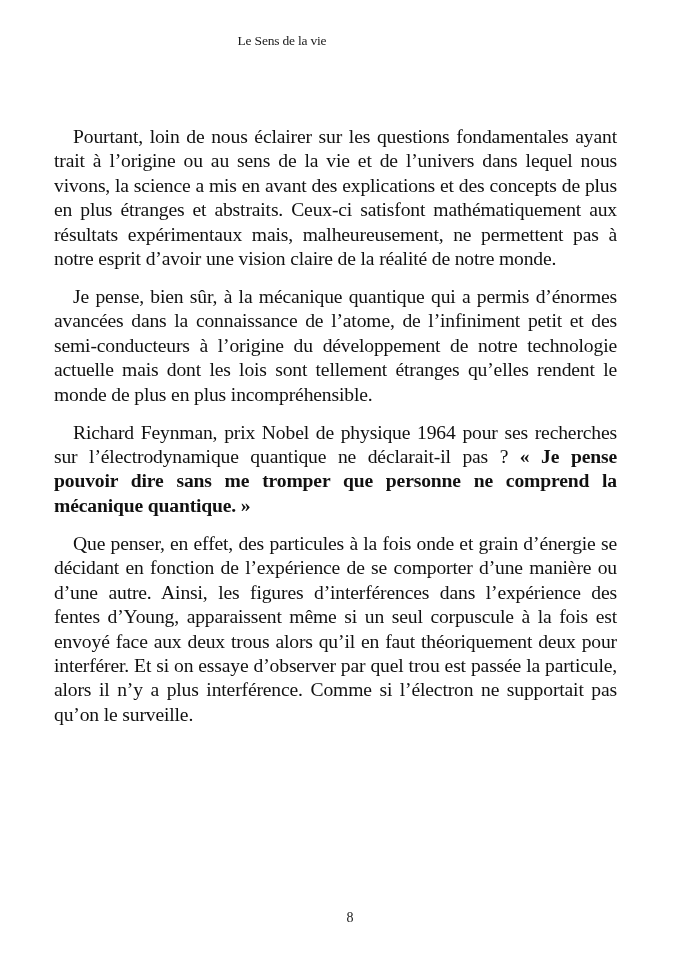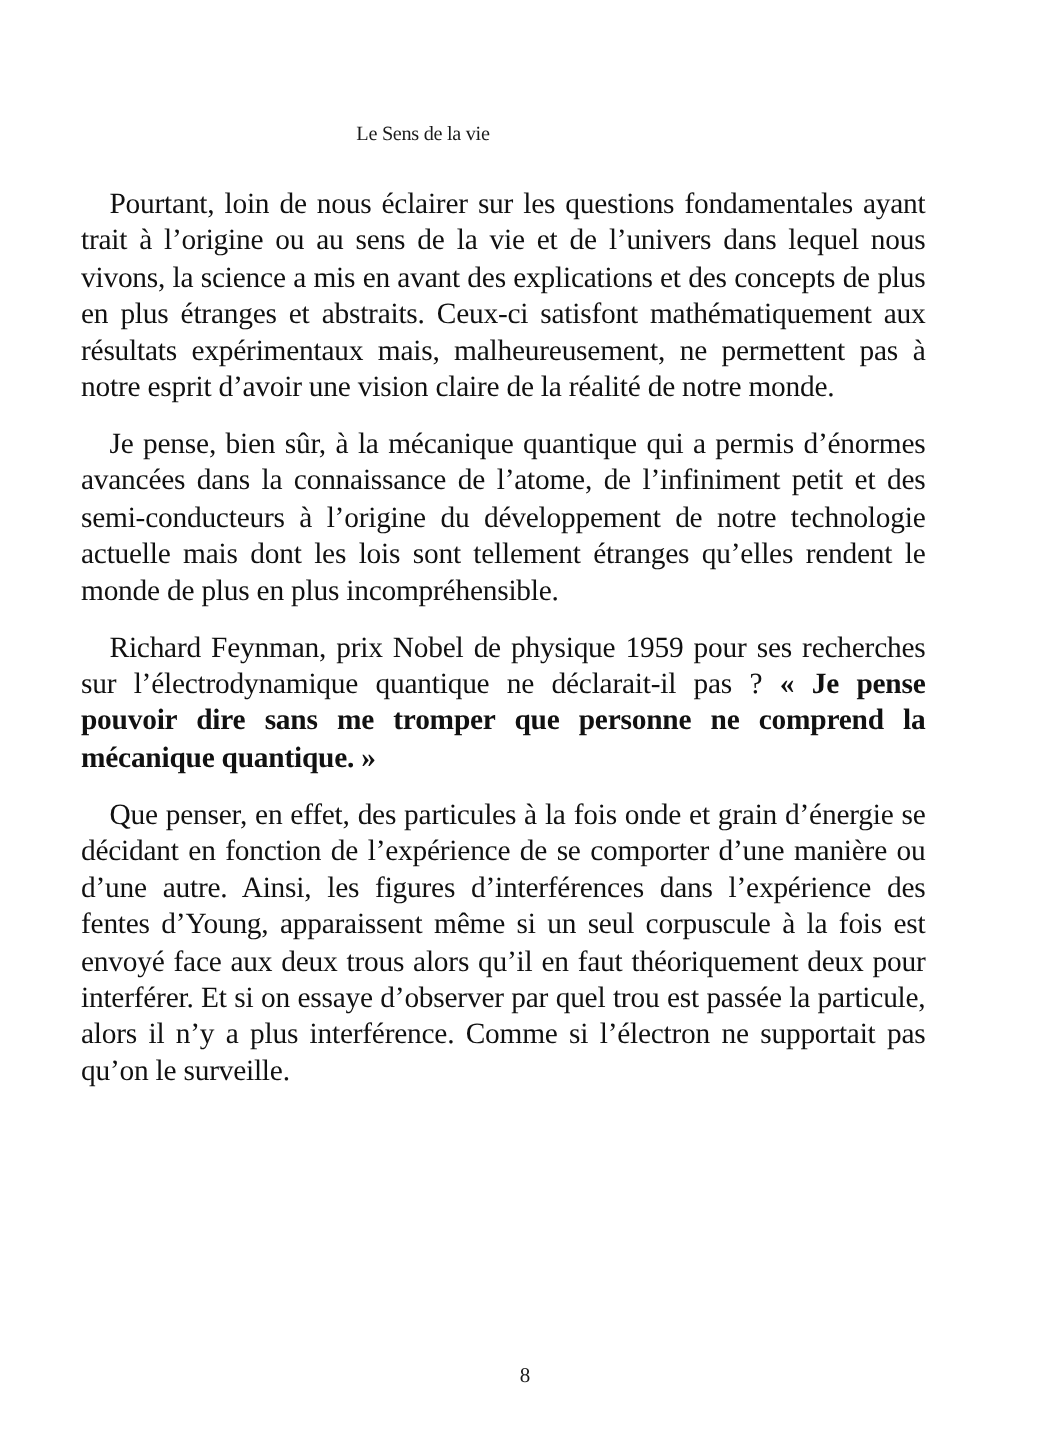--- a/index.html
+++ b/index.html
@@ -4,21 +4,21 @@
 <style>
   html, body { margin: 0; padding: 0; background: #ffffff; }
   body { width: 700px; height: 969px; position: relative; overflow: hidden; }
   .page {
     position: absolute; left: 0; top: 0; width: 700px; height: 969px;
     background: #ffffff; color: #111111;
     font-family: "Liberation Serif", "DejaVu Serif", serif;
   }
   .running-header {
     position: absolute; top: 33px; left: 0; width: 564px;
-    text-align: center; font-size: 13.5px; letter-spacing: -0.2px; color: #1a1a1a; margin-top: 48px;
+    text-align: center; font-size: 13.5px; letter-spacing: -0.2px; color: #1a1a1a;
   }
   .body-text {
     position: absolute; left: 54px; top: 125px; width: 563px;
     font-size: 19.6px; line-height: 24.4px; text-align: justify;
     letter-spacing: -0.15px;
   }
   .body-text p { margin: 0 0 13.6px 0; text-indent: 19px; hyphens: none; }
   .body-text p.first { text-indent: 0; }
   .body-text p .quote { font-weight: bold; }
   .page-number {
@@ -28,18 +28,18 @@
 </style>
 </head>
 <body>
 
 <div class="page">
   <div class="running-header">Le Sens de la vie</div>
 
   <div class="body-text">
     <p>Pourtant, loin de nous éclairer sur les questions fondamentales ayant trait à l’origine ou au sens de la vie et de l’univers dans lequel nous vivons, la science a mis en avant des explications et des concepts de plus en plus étranges et abstraits. Ceux-ci satisfont mathématiquement aux résultats expérimentaux mais, malheureusement, ne permettent pas à notre esprit d’avoir une vision claire de la réalité de notre monde.</p>
     <p>Je pense, bien sûr, à la mécanique quantique qui a permis d’énormes avancées dans la connaissance de l’atome, de l’infiniment petit et des semi-conducteurs à l’origine du développement de notre technologie actuelle mais dont les lois sont tellement étranges qu’elles rendent le monde de plus en plus incompréhensible.</p>
-    <p><span>Richard Feynman, prix Nobel de physique 1959 pour ses recherches sur l’électrodynamique quantique ne déclarait-il pas ? </span><span class="quote">« Je pense pouvoir dire sans me tromper que personne ne comprend la mécanique quantique. »</span></p>
+    <p><span>Richard Feynman, prix Nobel de physique 1964 pour ses recherches sur l’électrodynamique quantique ne déclarait-il pas ? </span><span class="quote">« Je pense pouvoir dire sans me tromper que personne ne comprend la mécanique quantique. »</span></p>
     <p>Que penser, en effet, des particules à la fois onde et grain d’énergie se décidant en fonction de l’expérience de se comporter d’une manière ou d’une autre. Ainsi, les figures d’interférences dans l’expérience des fentes d’Young, apparaissent même si un seul corpuscule à la fois est envoyé face aux deux trous alors qu’il en faut théoriquement deux pour interférer. Et si on essaye d’observer par quel trou est passée la particule, alors il n’y a plus interférence. Comme si l’électron ne supportait pas qu’on le surveille.</p>
   </div>
 
   <div class="page-number">8</div>
 </div>
 
 </body></html>

